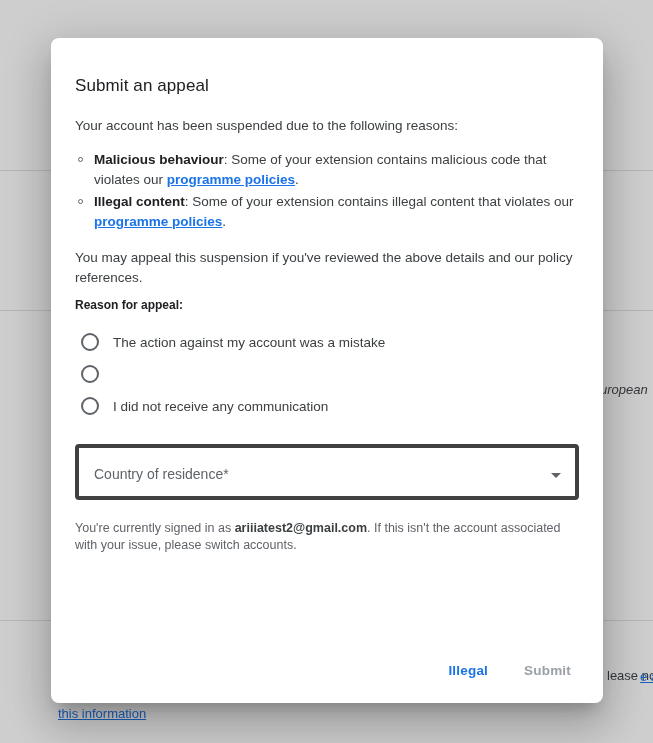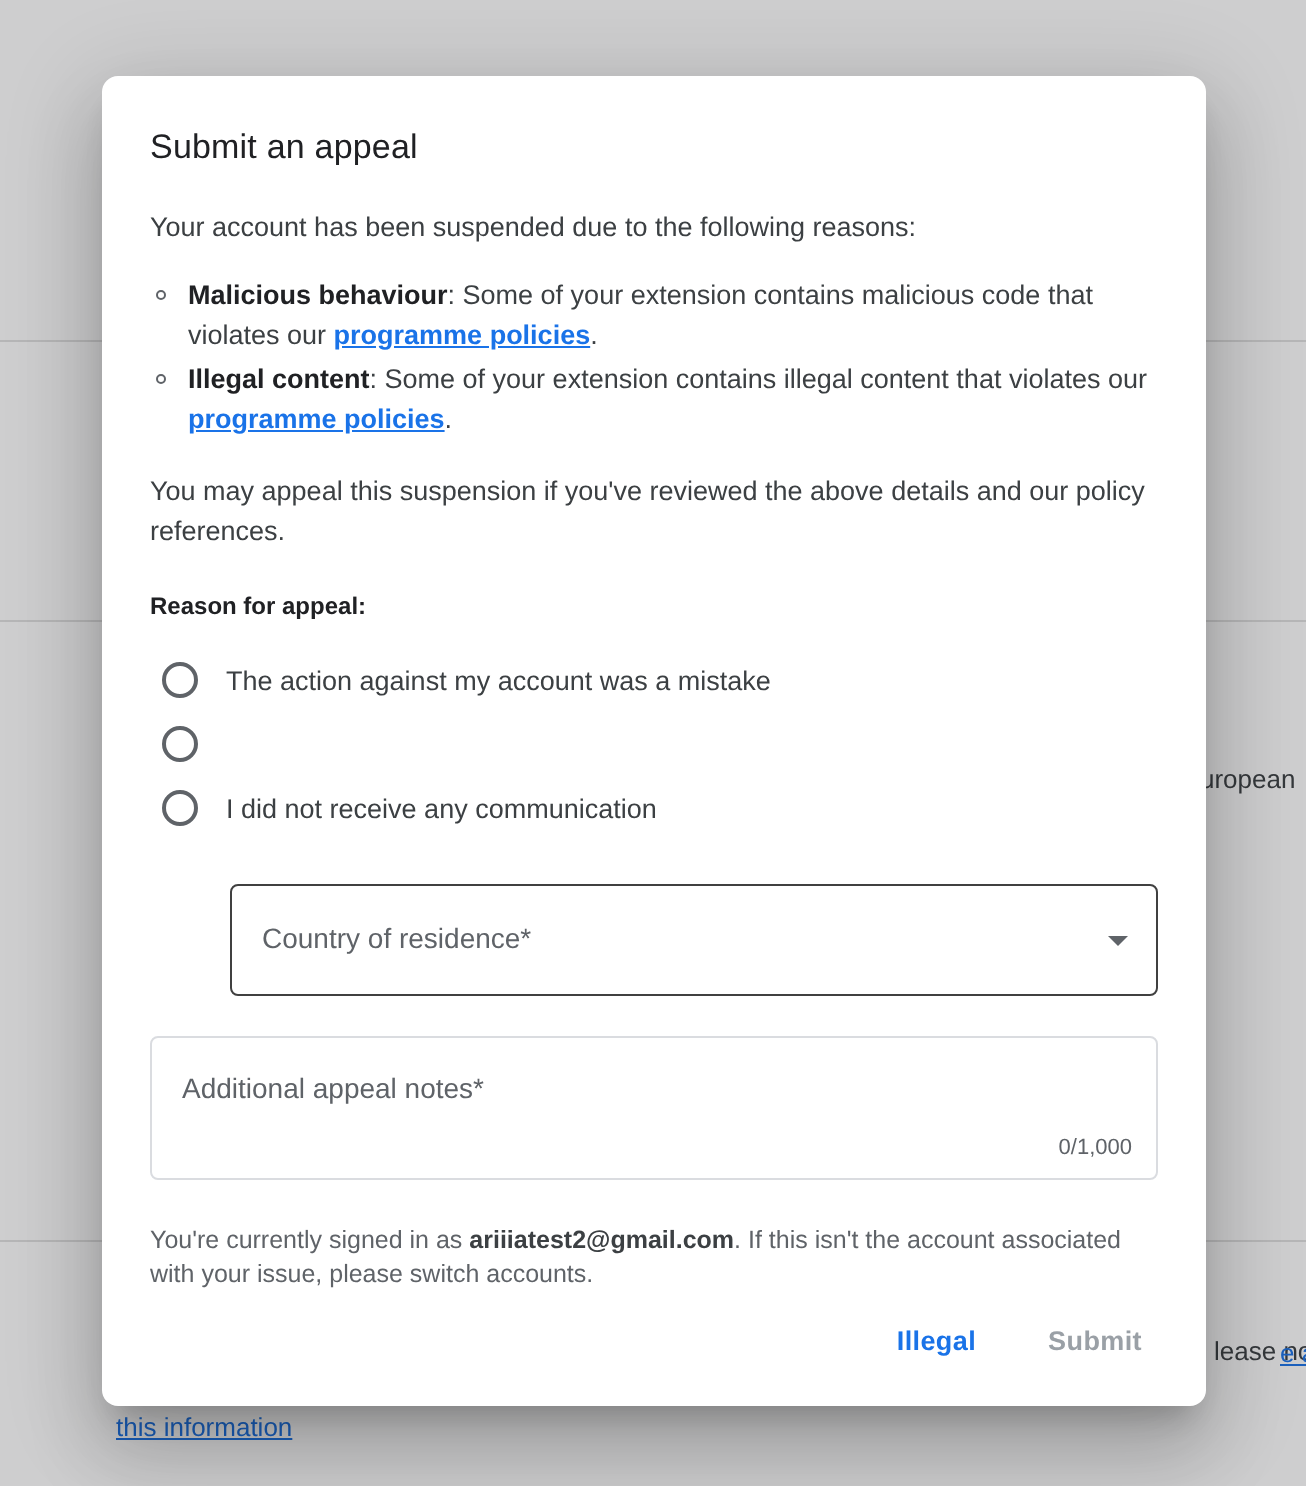--- a/index.html
+++ b/index.html
@@ -80,21 +80,21 @@
     box-sizing: border-box;
     overflow: hidden;
   }
   .dialog-inner {
     padding: 26px 24px 0 24px;
   }
   .dialog-title {
     font-size: 17px;
     color: #202124;
     font-weight: 400;
-    margin: 0 0 20px 0;
+    margin: 12px 0 20px 0;
     letter-spacing: .1px;
   }
   .dialog-para {
     font-size: 13.5px;
     color: #3c4043;
     line-height: 20px;
     margin: 0 0 14px 0;
   }
   .reason-list {
     margin: 0 0 16px 0;
@@ -127,21 +127,21 @@
   a.inline-link {
     color: #1a73e8;
     text-decoration: underline;
     cursor: pointer;
     font-weight: bold;
   }
   .appeal-para {
     font-size: 13.5px;
     color: #3c4043;
     line-height: 20px;
-    margin: 0 0 20px 0;
+    margin: 0 0 10px 0;
   }
   .reason-label {
     font-size: 12px;
     color: #202124;
     font-weight: bold;
     margin: 0 0 14px 0;
   }
 
   
   .radio-group {
@@ -166,26 +166,25 @@
   }
   .radio-text {
     font-size: 13.5px;
     color: #3c4043;
   }
 
   
   .select-box {
     position: relative;
     height: 56px;
-    border: 1px solid #404040;
+    border: 4px solid #404040;
     border-radius: 4px;
     box-sizing: border-box;
     margin-bottom: 20px;
     cursor: pointer;
-    margin-left: 40px;
   }
   .select-label {
     position: absolute;
     left: 15px;
     top: 18px;
     font-size: 14px;
     color: #5f6368;
   }
   .select-arrow {
     position: absolute;
@@ -258,21 +257,21 @@
   .btn-cancel { color: #1a73e8; }
   .btn-submit { color: #9aa0a6; cursor: default; }
 </style>
 </head>
 <body>
 
 <div class="page-bg">
   <div class="bg-rule" style="top:170px;"></div>
   <div class="bg-rule" style="top:310px;"></div>
   <div class="bg-rule" style="top:620px;"></div>
-  <div class="bg-text" style="left:600px; top:382px;">uropean</div>
+  <div class="bg-text" style="left:600px; top:382px;font-style:italic;">uropean</div>
   <div class="bg-text" style="left:607px; top:668px;">lease no</div>
   <div class="bg-text bg-link" style="left:600px; top:669px;margin-left:40px;">e about</div>
   <div class="bg-text bg-link" style="left:58px; top:706px;">this information</div>
 </div>
 
 <div class="scrim"></div>
 
 <div class="dialog">
   <div class="dialog-inner">
 
@@ -305,24 +304,20 @@
         <span class="radio-circle"></span>
         <span class="radio-text">I did not receive any communication</span>
       </div>
     </div>
 
     <div class="select-box">
       <span class="select-label">Country of residence*</span>
       <span class="select-arrow"></span>
     </div>
 
-    <div class="notes-box">
-      <span class="notes-label">Additional appeal notes*</span>
-      <span class="notes-counter">0/1,000</span>
-    </div>
 
     <p class="signed-note">
       <span>You're currently signed in as </span><span class="signed-email">ariiiatest2@gmail.com</span><span>. If this isn't the account associated with your issue, please switch accounts.</span>
     </p>
 
   </div>
 
   <div class="dialog-actions">
     <button class="btn btn-cancel">Illegal</button>
     <button class="btn btn-submit">Submit</button>

